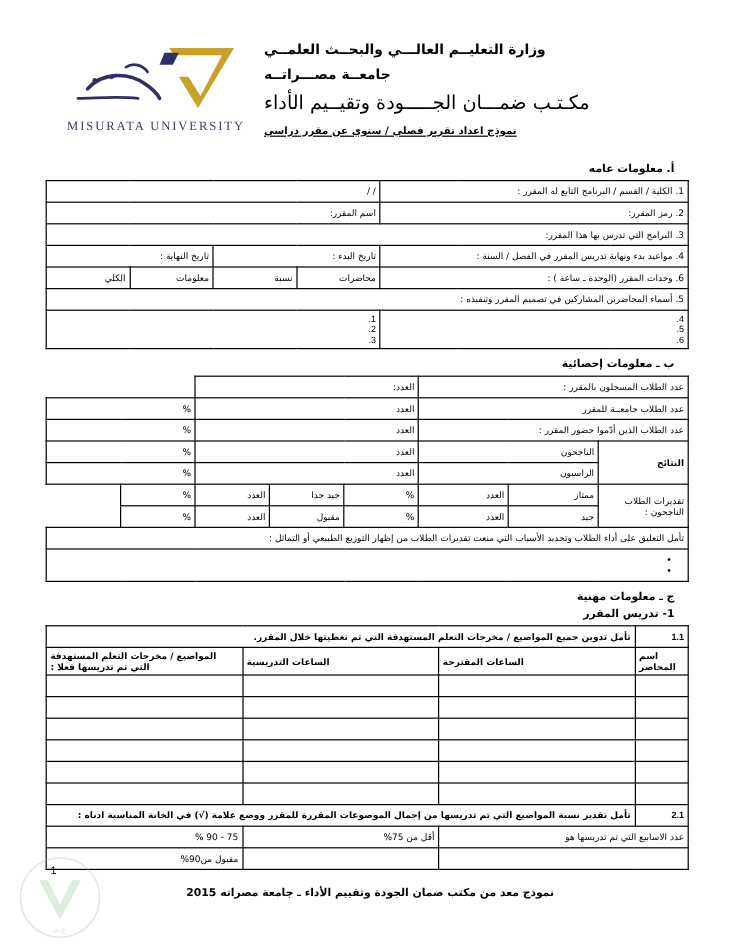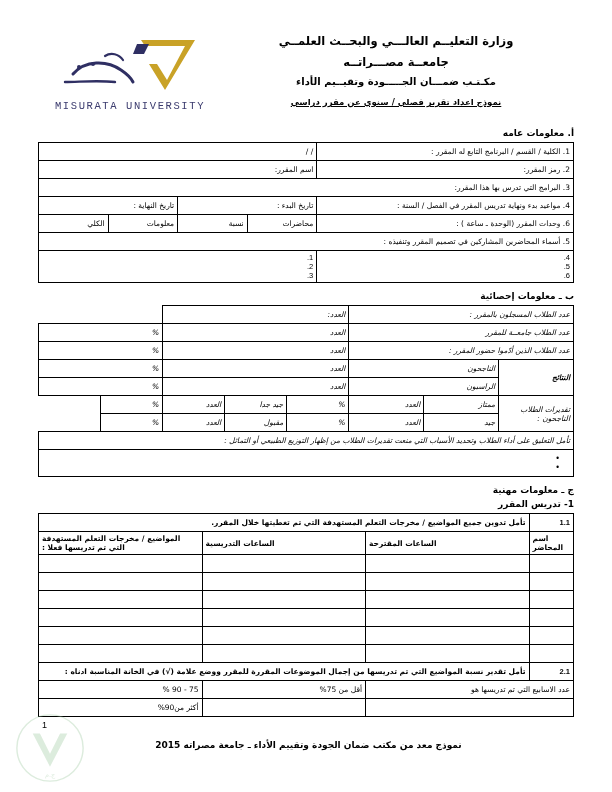--- a/index.html
+++ b/index.html
@@ -12,52 +12,52 @@
     overflow:hidden;
   }
   .page { position:relative; width:612px; height:792px; box-sizing:border-box; }
 
   
   .header { display:flex; align-items:flex-start; padding:28px 40px 0 40px; }
   .logo-box { width:180px; flex:0 0 180px; text-align:center; padding-top:6px; }
   .logo-mark { position:relative; height:62px; }
   .logo-svg { display:block; margin:0 auto; }
   .logo-en {
-    font-family:Liberation Mono, monospace;
+    font-family:Liberation Serif, serif;
     font-size:10.5px; letter-spacing:1.6px; color:#3b3b6e;
     margin-top:4px;
     text-align:center;
   }
-  .header-text { flex:1; text-align:center; direction:rtl; padding-top:6px; }
+  .header-text { flex:1; text-align:left; direction:rtl; padding-top:6px; }
   .header-text div { margin-bottom:7px; }
   .h1 { font-size:11.5px; font-weight:bold; }
   .h2 { font-size:11.5px; font-weight:bold; }
-  .h3 { font-size:10px; font-weight:bold; letter-spacing:0.5px; }
+  .h3 { font-size:16px; font-weight:normal; letter-spacing:0.5px; }
   .h4 { font-size:8.5px; font-weight:bold; text-decoration:underline; margin-top:10px !important; }
 
   
   .content { direction:rtl; padding:6px 38px 0 38px; font-size:8px; }
-  .sec-title { font-weight:bold; font-size:9px; margin:8px 0 4px 0; text-align:right; }
+  .sec-title { font-weight:bold; font-size:9px; margin:8px 12px 4px 0; text-align:right; }
 
   table.grid { border-collapse:collapse; width:100%; table-layout:fixed; }
   table.grid td, table.grid th {
     border:1px solid #000; padding:2px 3px; font-size:7.5px;
     height:13px; vertical-align:middle; text-align:right;
   }
   td.c { text-align:center; }
   td.bold { font-weight:bold; }
   .noborder { border:none !important; }
 
   .num { font-family:"Liberation Sans", sans-serif; }
 
   
   .tblA td { height:14px; }
 
   
-  .tblB td { height:13px;font-style:italic; }
+  .tblB td { height:13px; }
 
   
   .tblC td { height:14px; }
   .tblC .hdr { font-weight:bold; text-align:left; font-size:7.5px; }
 
   .bullets { list-style:none; margin:0; padding:0 10px 0 0; }
   .bullets li { font-size:8px; line-height:9px; }
 
   
   .footer {
@@ -270,21 +270,21 @@
         <td colspan="3" class="bold">تأمل تقدير نسبة المواضيع التي تم تدريسها من إجمال الموضوعات المقررة للمقرر ووضع علامة (√) في الخانة المناسبة ادناه :</td>
       </tr>
       <tr>
         <td colspan="2" class="c">عدد الاسابيع التي تم تدريسها هو</td>
         <td class="c">أقل من 75%</td>
         <td class="c" style="width:34%">75 - 90 %</td>
       </tr>
       <tr>
         <td colspan="2" class="c"></td>
         <td class="c"></td>
-        <td class="c">أكثر من90%</td>
+        <td class="c">مقبول من90%</td>
       </tr>
     </tbody>
       </table>
 
   </div>
 
   <div class="footer">
     <div class="footer-center">نموذج معد من مكتب ضمان الجودة وتقييم الأداء ـ جامعة مصراته  2015</div>
     <div class="pnum">1</div>
   </div>

